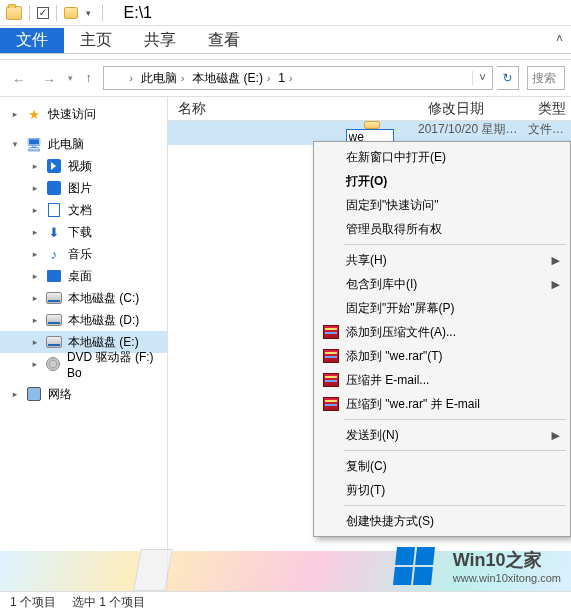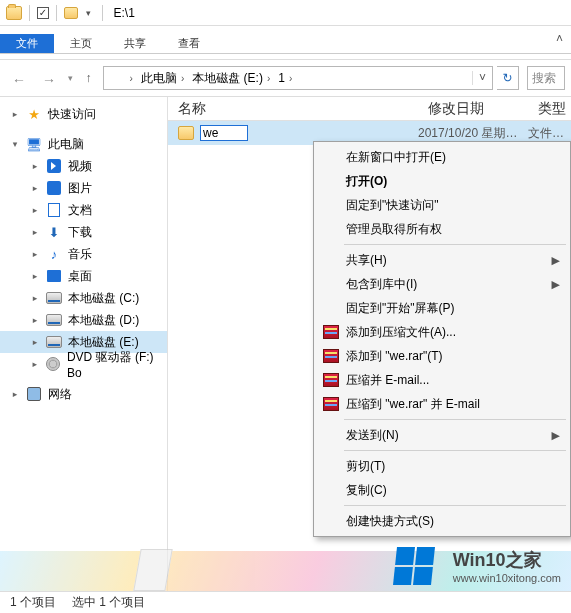--- a/index.html
+++ b/index.html
@@ -7,25 +7,25 @@
 
   
   .titlebar { height: 26px; display: flex; align-items: center; padding: 0 6px; background: #fff; border-bottom: 1px solid #ddd; }
   .titlebar .qat { display: flex; align-items: center; gap: 4px; }
   .qat .folder-ico { width: 16px; height: 14px; background: linear-gradient(#ffe9a6,#f7c96b); border: 1px solid #d6a53d; border-radius: 2px; position: relative; }
   .qat .folder-ico::before { content:""; position:absolute; top:-3px; left:1px; width:6px; height:3px; background:#f7c96b; border:1px solid #d6a53d; border-bottom:none; border-radius:2px 2px 0 0;}
   .qat .sep { width:1px; height:16px; background:#ccc; margin:0 3px;}
   .qat .chk { width:12px; height:12px; border:1px solid #555; display:inline-flex; align-items:center; justify-content:center; font-size:10px; color:#333;}
   .qat .chev { font-size:9px; color:#555; border:1px solid transparent; padding:1px 3px;}
   .qat .small-folder { width:14px; height:12px; background: linear-gradient(#ffe9a6,#f7c96b); border:1px solid #d6a53d; border-radius:2px;}
-  .titlebar .title { margin-left:8px; font-size:12px; color:#000; }
+  .titlebar .title { margin-left:18px; font-size:16px; color:#000; }
 
   
   .ribbon-tabs { height: 28px; display:flex; align-items:flex-end; background:#fff; border-bottom:1px solid #ccc; position:relative;}
-  .ribbon-tabs .tab { padding: 2px 16px; font-size:11px; color:#333; cursor:default; }
+  .ribbon-tabs .tab { padding: 2px 16px; font-size:16px; color:#333; cursor:default; }
   .ribbon-tabs .tab.file { background:#1e6fd6; color:#fff; }
   .ribbon-tabs .chevup { position:absolute; right:8px; top:6px; color:#555; font-size:12px;}
 
   .ribbon-strip { height: 6px; border-bottom:1px solid #ddd; }
 
   
   .navrow { height:36px; display:flex; align-items:center; padding:0 6px; gap:4px; }
   .navrow .navbtn { width:26px; height:26px; border-radius:50%; display:flex; align-items:center; justify-content:center; color:#888; font-size:14px; }
   .navrow .smallchev{ font-size:9px; color:#888; padding:0 2px;}
   .navrow .up { width:20px; height:20px; display:flex; align-items:center; justify-content:center; color:#555;}
@@ -255,21 +255,21 @@
       </div>
     </div>
   </div>
 
   <div class="content">
     <div class="colheaders">
       <div class="col name">名称</div>
       <div class="col date">修改日期</div>
       <div class="col type">类型</div>
     </div>
-    <div class="filerow" style="position:relative;">
+    <div class="filerow" style="position:relative;flex-direction:column;">
       <span class="folder-ico"></span>
       <input class="rename" value="we" style="">
       <span class="cell-date">2017/10/20 星期…</span>
       <span class="cell-type">文件…</span>
     </div>
   </div>
 </div>
 
 <div class="ctxmenu">
   <div class="item">
@@ -320,24 +320,24 @@
       </span>
       <span>压缩到 "we.rar" 并 E-mail</span>
     </div>
   <div class="sep"></div>
   <div class="item">
       <span>发送到(N)</span>
       <span class="sub">▶</span>
     </div>
   <div class="sep"></div>
   <div class="item">
+      <span>复制(C)</span>
+    </div>
+  <div class="item">
       <span>剪切(T)</span>
-    </div>
-  <div class="item">
-      <span>复制(C)</span>
     </div>
   <div class="sep"></div>
   <div class="item">
       <span>创建快捷方式(S)</span>
     </div>
 </div>
 
 <div class="decor"></div>
 
 <div class="watermark">

